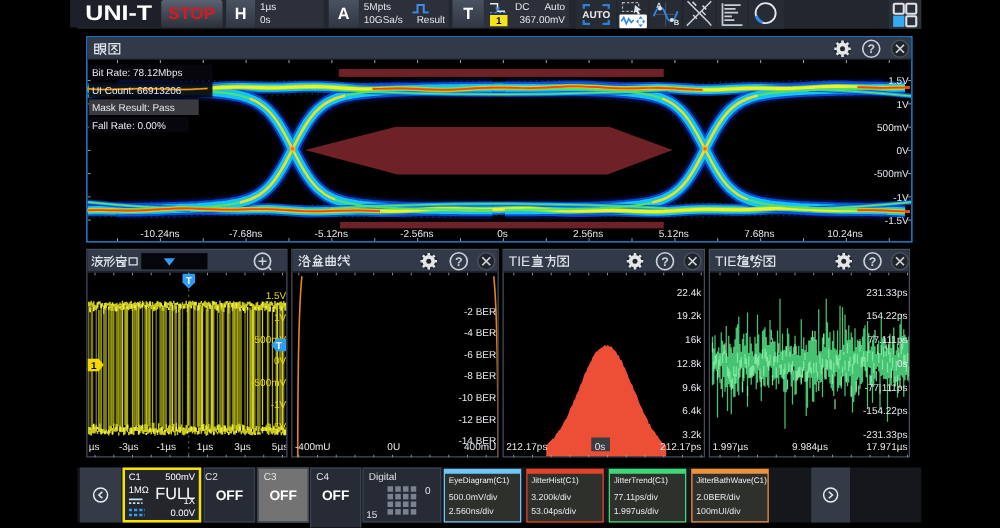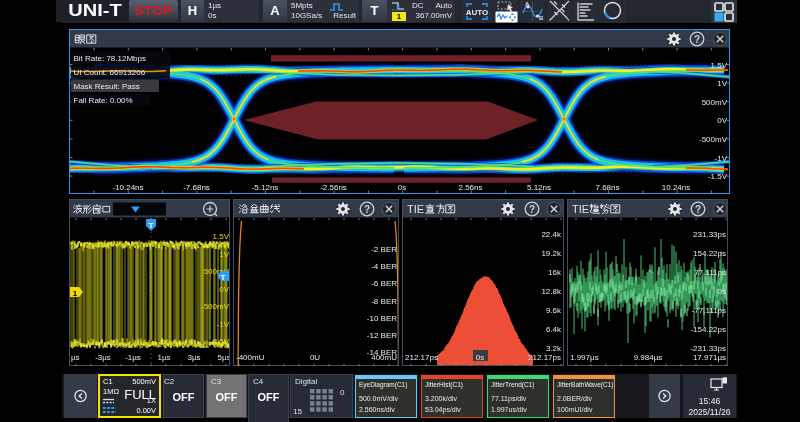--- a/index.html
+++ b/index.html
@@ -706,22 +706,12 @@
       <div class="abs" style="left:3px;top:2px;font-size:6.5px;color:#f2f4f6;white-space:nowrap">JitterBathWave(C1)</div>
       <div class="abs" style="left:3px;top:16px;font-size:7px;color:#e8eaee">2.0BER/div</div>
       <div class="abs" style="left:3px;top:27px;font-size:7px;color:#e8eaee">100mUI/div</div>
     </div>
     <div class="abs" style="left:587px;top:0;width:31px;height:44px;background:#343b47">
       <svg width="31" height="44">
         <circle cx="15.5" cy="22" r="5.6" fill="none" stroke="#e8eaf0" stroke-width="1.2"></circle>
         <path d="M-1.4,-2.6 L1.4,0 L-1.4,2.6" transform="translate(15.5,22)" fill="none" stroke="#e8eaf0" stroke-width="1.3"></path>
       </svg>
     </div>
-    <div class="abs" style="left:621px;top:0;width:53px;height:44px;background:#262b36">
-      <svg class="abs" style="left:27px;top:3px" width="18" height="16">
-        <rect x="1" y="2" width="11" height="8.5" fill="none" stroke="#e8eaee" stroke-width="1.2"></rect>
-        <path d="M4,13 h5 M6.5,10.5 v2.5" stroke="#e8eaee" stroke-width="1.1"></path>
-        <rect x="12.5" y="0.5" width="4.5" height="6" fill="#e8eaee"></rect>
-        <path d="M13.6,0.5 v-0.5 M15.9,0.5 v-0.5" stroke="#e8eaee"></path>
-      </svg>
-      <div class="abs" style="left:0;top:22px;width:100%;text-align:center;font-size:8.5px;color:#f0f2f4">15:46</div>
-      <div class="abs" style="left:0;top:33px;width:100%;text-align:center;font-size:8.5px;color:#f0f2f4">2025/11/26</div>
-    </div>
   </div>
 </body></html>

